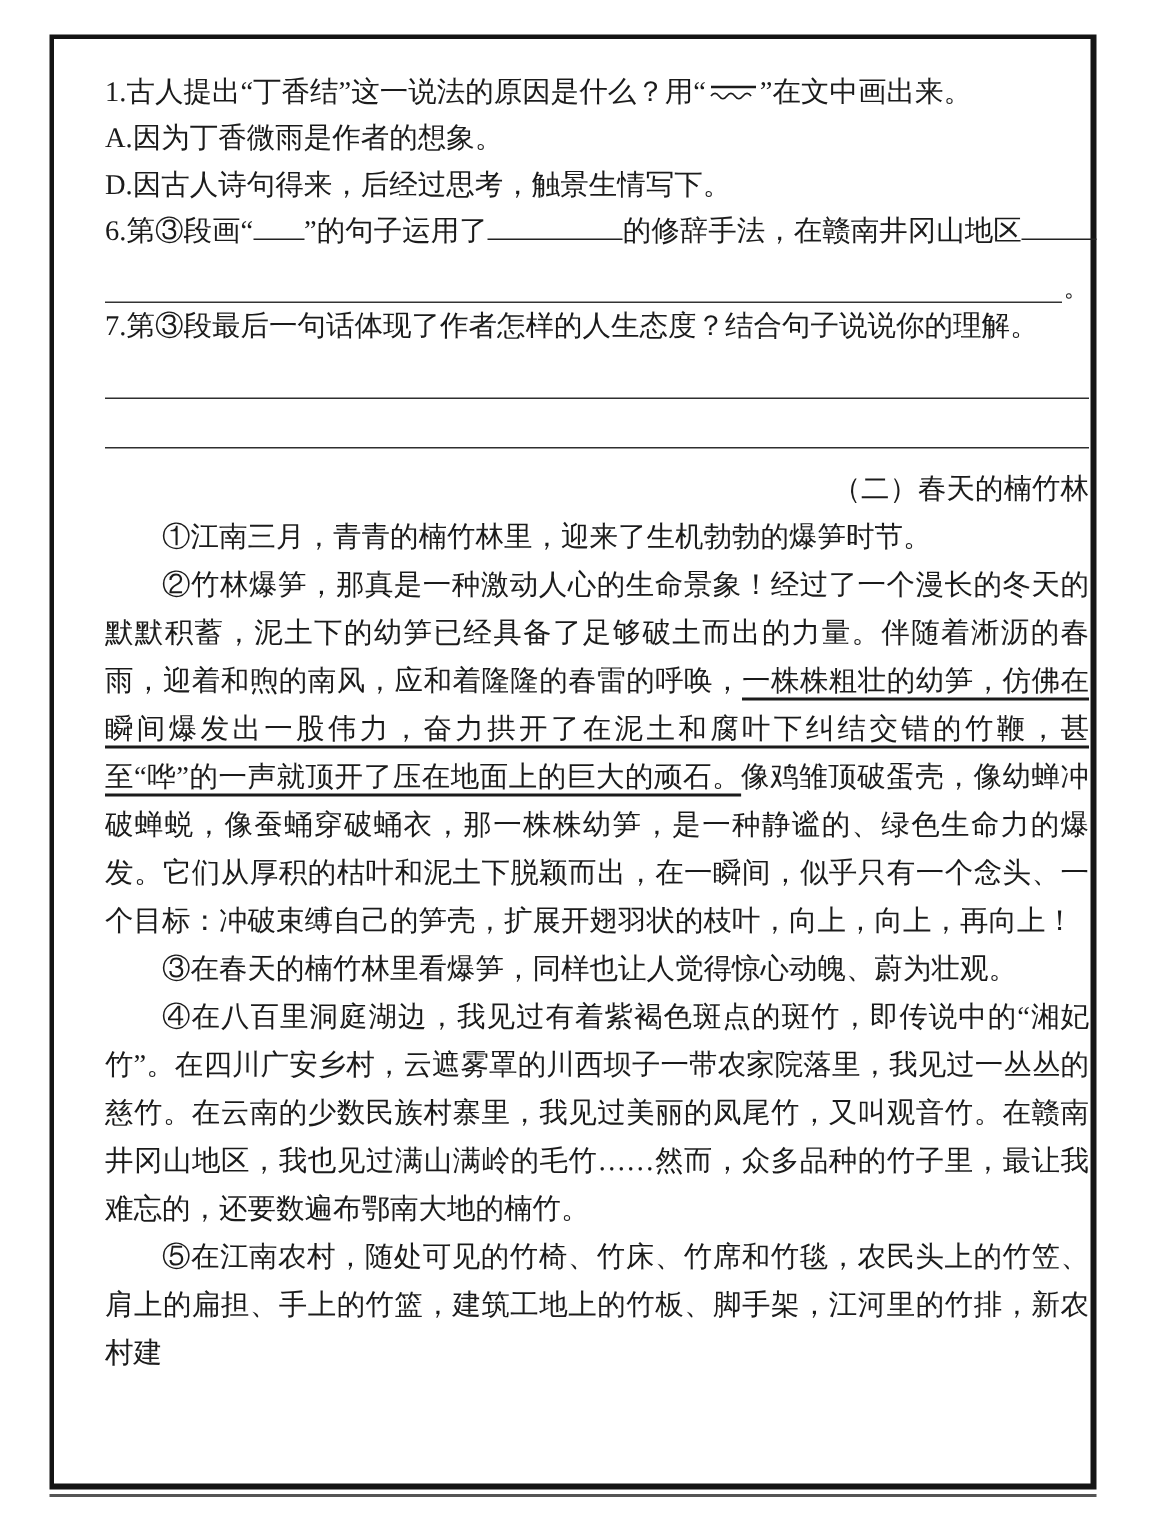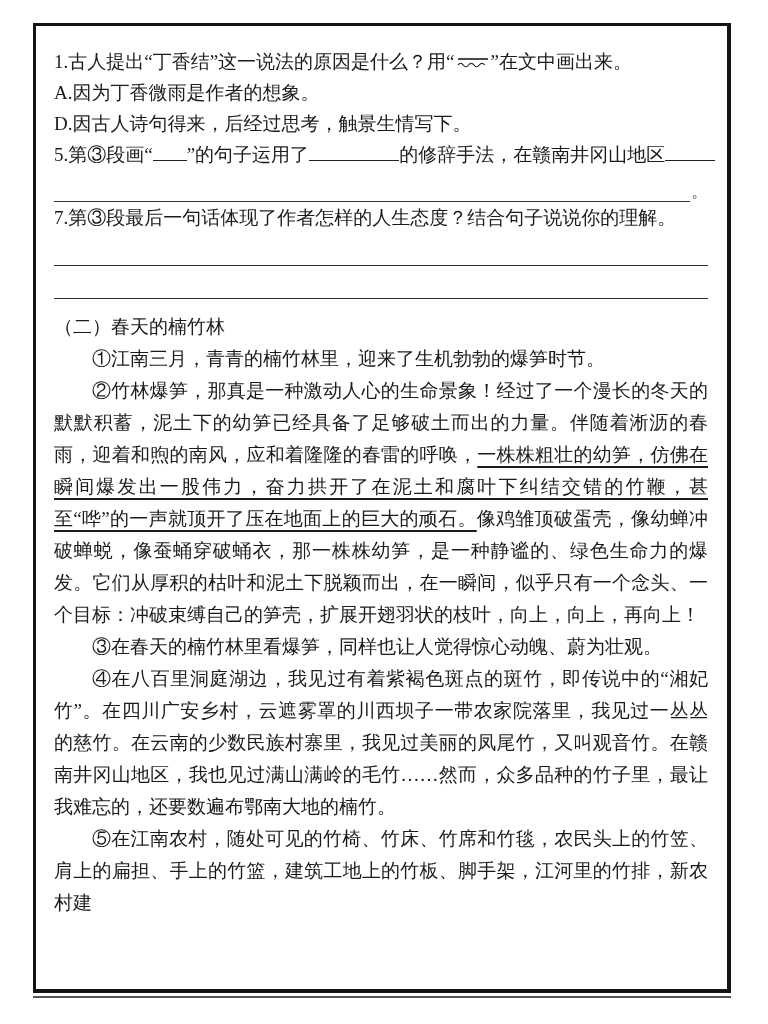--- a/index.html
+++ b/index.html
@@ -27,22 +27,23 @@
   .frame::after {
     content: "";
     position: absolute;
     left: -3px;
     right: -4px;
     bottom: -9px;
     height: 2px;
     background: #555555;
   }
   .content {
-    padding: 20px 19px 0 18px;
+    padding: 20px 1px 0 18px;
     font-size: 19px;
+    margin-left: 16px;
   }
   .q-line {
     line-height: 31px;
     white-space: nowrap;
   }
   .blank {
     display: inline-block;
     border-bottom: 1.6px solid #222222;
     height: 0.95em;
     vertical-align: baseline;
@@ -66,21 +67,21 @@
     line-height: 20px;
     padding-left: 1px;
   }
   .ans-line {
     height: 32px;
     border-bottom: 1.6px solid #2e2e2e;
   }
   .sec-title {
     margin-top: 12px;
     line-height: 32px;
-    text-align: left;
+    text-align: right;
   }
   .para {
     margin: 0;
     line-height: 32px;
     text-align: justify;
     text-indent: 2em;
   }
   .ul-sentence {
     text-decoration: underline;
     text-underline-offset: 5px;
@@ -104,21 +105,21 @@
             <path d="M2 4 H32" stroke="#1b1b1b" stroke-width="1.6" fill="none"></path>
             <path d="M2 10 q2.7 -3.6 5.3 0 t5.3 0 t5.3 0 t5.4 0 t5.4 0" stroke="#1b1b1b" stroke-width="1.1" fill="none"></path>
           </svg></span><span>”在文中画出来。</span>
     </div>
 
 
     <div class="q-line">A.因为丁香微雨是作者的想象。</div>
     <div class="q-line">D.因古人诗句得来，后经过思考，触景生情写下。</div>
 
     <div class="q-line">
-      <span>5.第③段画“</span><span class="blank w32"></span><span>”的句子运用了</span><span class="blank w90"></span><span>的修辞手法，在赣南井冈山地区</span><span class="blank w48"></span>
+      <span>6.第③段画“</span><span class="blank w32"></span><span>”的句子运用了</span><span class="blank w90"></span><span>的修辞手法，在赣南井冈山地区</span><span class="blank w48"></span>
     </div>
 
     <div class="cont-line">
       <span class="rule"></span>
         <span class="period">。</span>
     </div>
 
     <div class="q-line">7.第③段最后一句话体现了作者怎样的人生态度？结合句子说说你的理解。</div>
 
     <div class="ans-line"></div>

